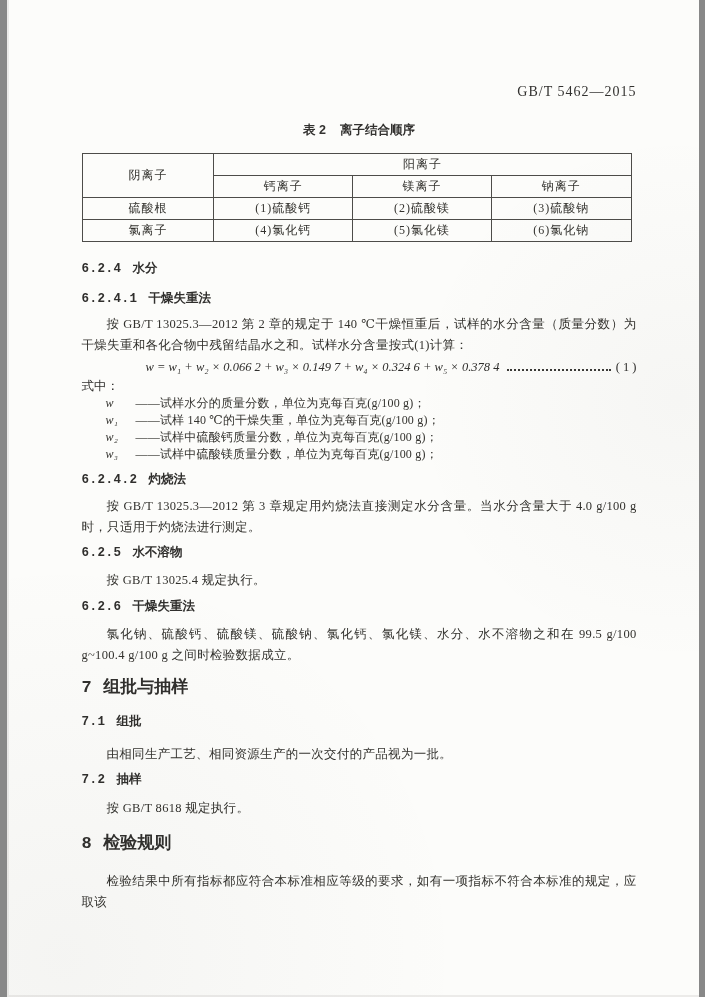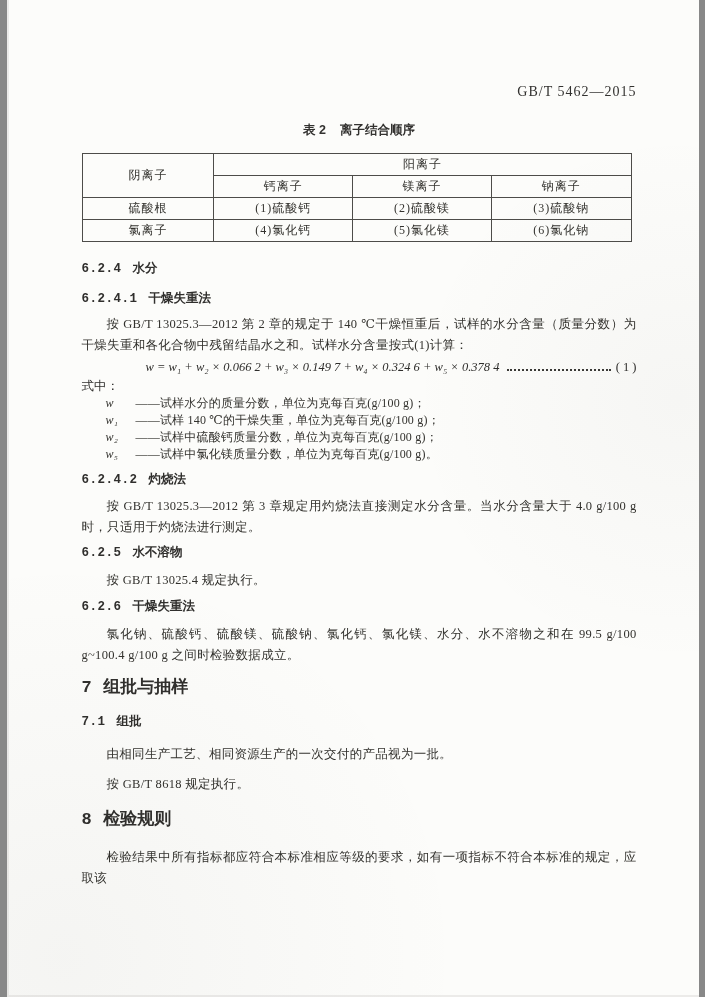--- a/index.html
+++ b/index.html
@@ -198,22 +198,22 @@
       </div>
       <div class="def-row">
         <span class="def-sym">w₁</span>
           <span class="def-desc">——试样 140 ℃的干燥失重，单位为克每百克(g/100 g)；</span>
       </div>
       <div class="def-row">
         <span class="def-sym">w₂</span>
           <span class="def-desc">——试样中硫酸钙质量分数，单位为克每百克(g/100 g)；</span>
       </div>
       <div class="def-row">
-        <span class="def-sym">w₅</span>
-          <span class="def-desc">——试样中氯化镁质量分数，单位为克每百克(g/100 g)。</span>
+        <span class="def-sym">w₃</span>
+          <span class="def-desc">——试样中硫酸镁质量分数，单位为克每百克(g/100 g)；</span>
       </div>
     </div>
 
     <h3 class="h mt-h6242"><span class="num">6.2.4.2</span><span>灼烧法</span></h3>
 
     <p class="para mt-p6242">按 GB/T 13025.3—2012 第 3 章规定用灼烧法直接测定水分含量。当水分含量大于 4.0 g/100 g 时，只适用于灼烧法进行测定。</p>
 
     <h3 class="h mt-h625"><span class="num">6.2.5</span><span>水不溶物</span></h3>
 
     <p class="para mt-p625">按 GB/T 13025.4 规定执行。</p>
@@ -221,20 +221,21 @@
     <h3 class="h mt-h626"><span class="num">6.2.6</span><span>干燥失重法</span></h3>
 
     <p class="para mt-p626">氯化钠、硫酸钙、硫酸镁、硫酸钠、氯化钙、氯化镁、水分、水不溶物之和在 99.5 g/100 g~100.4 g/100 g 之间时检验数据成立。</p>
 
     <h2 class="h level1 mt-h7"><span class="num">7</span><span>组批与抽样</span></h2>
 
     <h3 class="h mt-h71"><span class="num">7.1</span><span>组批</span></h3>
 
     <p class="para mt-p71">由相同生产工艺、相同资源生产的一次交付的产品视为一批。</p>
 
+    <h3 class="h mt-h72"><span class="num">7.2</span><span>抽样</span></h3>
 
     <p class="para mt-p72">按 GB/T 8618 规定执行。</p>
 
     <h2 class="h level1 mt-h8"><span class="num">8</span><span>检验规则</span></h2>
 
     <p class="para mt-p8">检验结果中所有指标都应符合本标准相应等级的要求，如有一项指标不符合本标准的规定，应取该</p>
 
   </div>
 </div>
 

